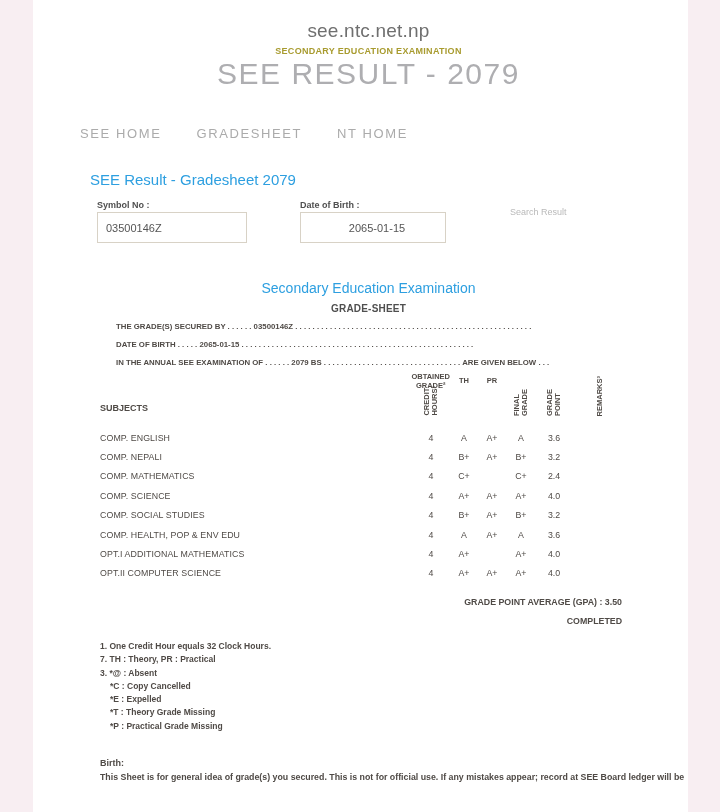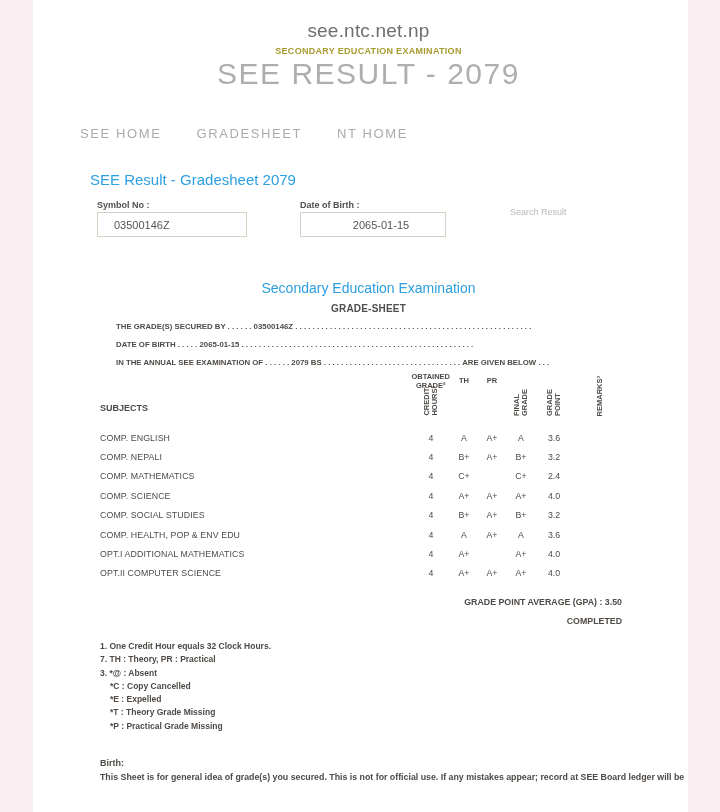--- a/index.html
+++ b/index.html
@@ -28,24 +28,24 @@
     display:inline-block; margin-right:35px; text-decoration:none;
     font-size:13px; color:#ababab; letter-spacing:1.6px; cursor:pointer;
   }
 
   .section-heading { position:absolute; top:171px; left:57px; font-size:15px; color:#2d9fe0; font-weight:500; }
 
   .field-label { position:absolute; font-size:9px; font-weight:bold; color:#4f4f4f; }
   .lbl-symbol { top:200px; left:64px; }
   .lbl-dob    { top:200px; left:267px; }
   .field-input {
-    position:absolute; top:212px; height:25px;
+    position:absolute; top:212px; height:31px;
     border:1px solid #d8d2c6; background:#fff;
     font-family:"Liberation Sans", sans-serif;
-    font-size:11px; color:#555; padding-left:16px;
+    font-size:11px; color:#555; padding-left:8px;
   }
   .inp-symbol { left:64px; width:150px; }
   .inp-dob    { left:267px; width:146px;text-align:center; }
   .search-btn {
     position:absolute; top:207px; left:477px;
     background:none; border:none; cursor:pointer;
     font-family:"Liberation Sans", sans-serif;
     font-size:9px; color:#b9b9b9;
   }
 

